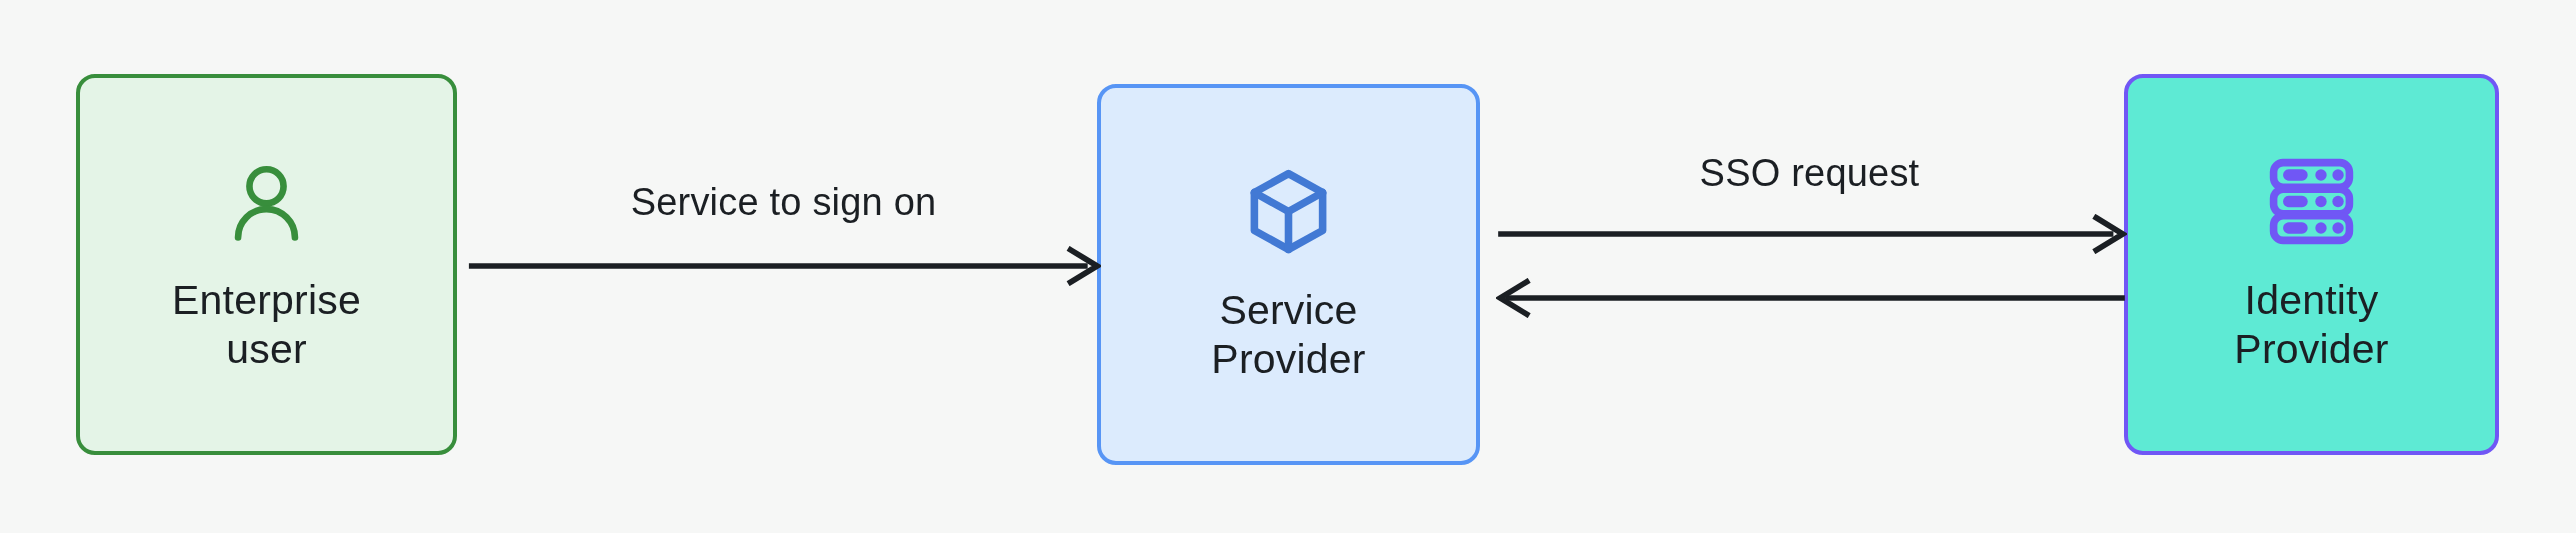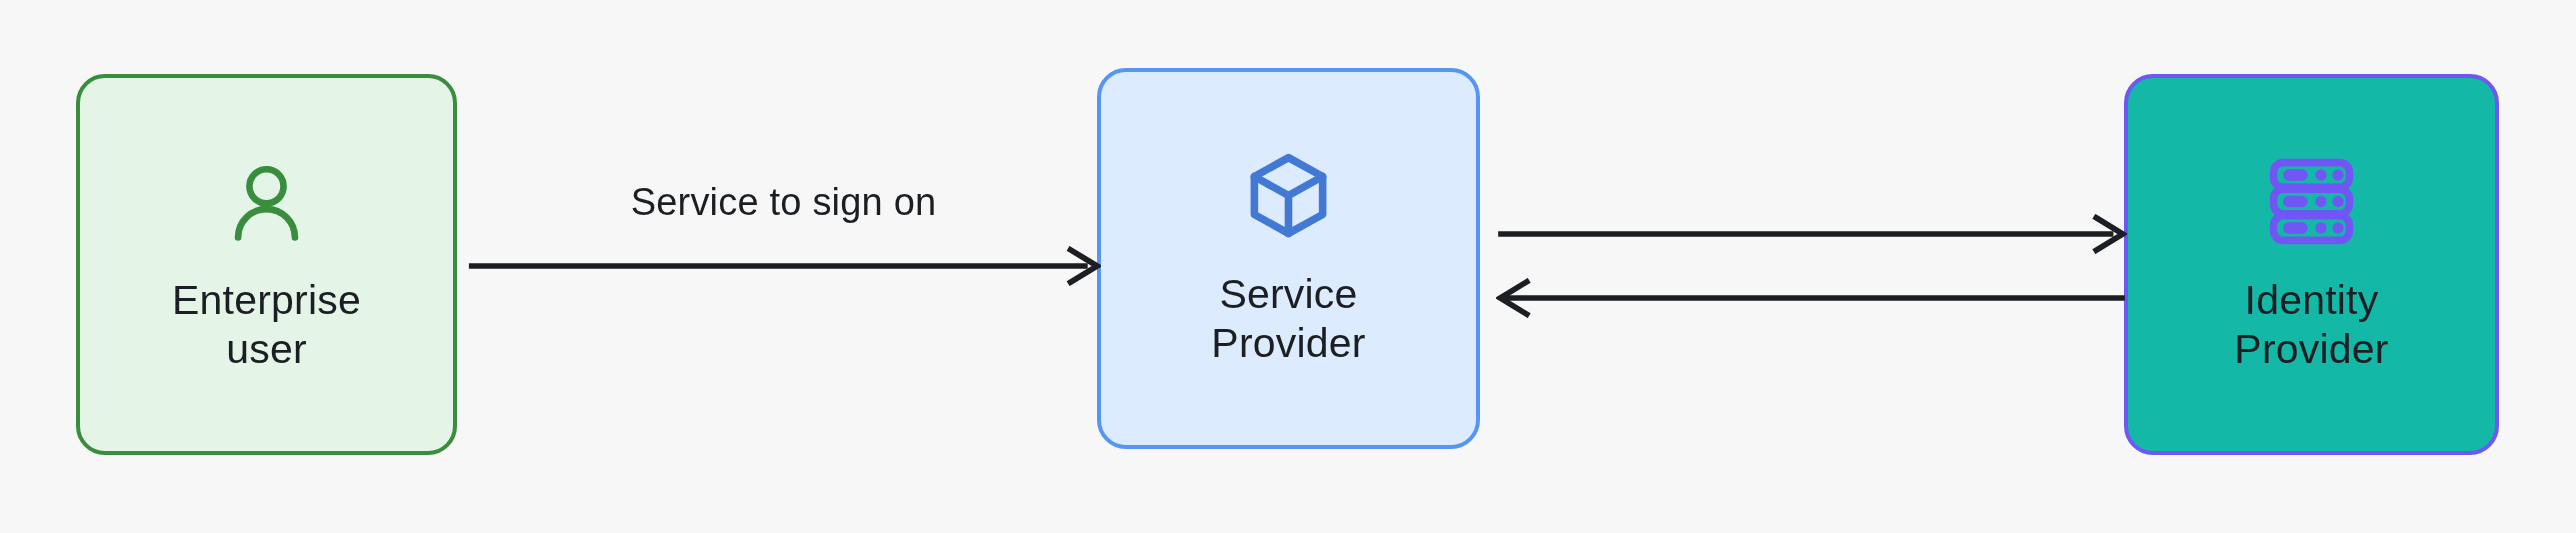--- a/index.html
+++ b/index.html
@@ -19,21 +19,21 @@
     height: 533px;
     background: #f6f7f6;
   }
 
   
   .node {
     position: absolute;
     box-sizing: border-box;
     border-style: solid;
     border-width: 4.8px;
-    border-radius: 29px;
+    border-radius: 19px;
     display: flex;
     flex-direction: column;
     align-items: center;
     justify-content: center;
   }
   .node-icon {
     display: block;
     margin-bottom: 25px;
   }
   .node-label {
@@ -44,28 +44,28 @@
     letter-spacing: 0.2px;
     white-space: pre-line;
   }
 
   #node-enterprise-user {
     left: 76px; top: 74px; width: 381px; height: 381px;
     border-color: #388e3c;
     background: #e4f4e7;
   }
   #node-service-provider {
-    left: 1097px; top: 68px; width: 383px; height: 381px;
+    left: 1097px; top: 84px; width: 383px; height: 381px;
     border-color: #5795f5;
     background: #dcebfd;
   }
   #node-identity-provider {
     left: 2124px; top: 74px; width: 375px; height: 381px;
     border-color: #7057f5;
-    background: #14b8a6;
+    background: #5eead4;
   }
 
   
   .edge {
     position: absolute;
   }
   .edge-label {
     position: absolute;
     font-size: 38px;
     line-height: 1;
@@ -135,20 +135,21 @@
     <span class="node-label">Identity
 Provider</span>
   </div>
 
   <div class="edge-label" id="label-request-sign-on">Service to sign on</div>
   <svg class="edge" id="edge-request-sign-on" viewBox="0 0 666 42" width="634" height="40">
     <line x1="2" y1="21" x2="652" y2="21" stroke="#1b1f23" stroke-width="6"></line>
     <polyline points="634,4 662,21 634,38" fill="none" stroke="#1b1f23" stroke-width="6" stroke-linecap="square" stroke-linejoin="miter"></polyline>
   </svg>
 
+  <div class="edge-label" id="label-sso-request">SSO request</div>
   <svg class="edge" id="edge-sso-request" viewBox="0 0 662 42" width="631" height="40">
     <line x1="2" y1="21" x2="648" y2="21" stroke="#1b1f23" stroke-width="6"></line>
     <polyline points="630,4 658,21 630,38" fill="none" stroke="#1b1f23" stroke-width="6" stroke-linecap="square" stroke-linejoin="miter"></polyline>
   </svg>
 
   <svg class="edge" id="edge-sso-response" viewBox="0 0 662 42" width="631" height="40">
     <line x1="10" y1="21" x2="660" y2="21" stroke="#1b1f23" stroke-width="6"></line>
     <polyline points="32,4 4,21 32,38" fill="none" stroke="#1b1f23" stroke-width="6" stroke-linecap="square" stroke-linejoin="miter"></polyline>
   </svg>
 

